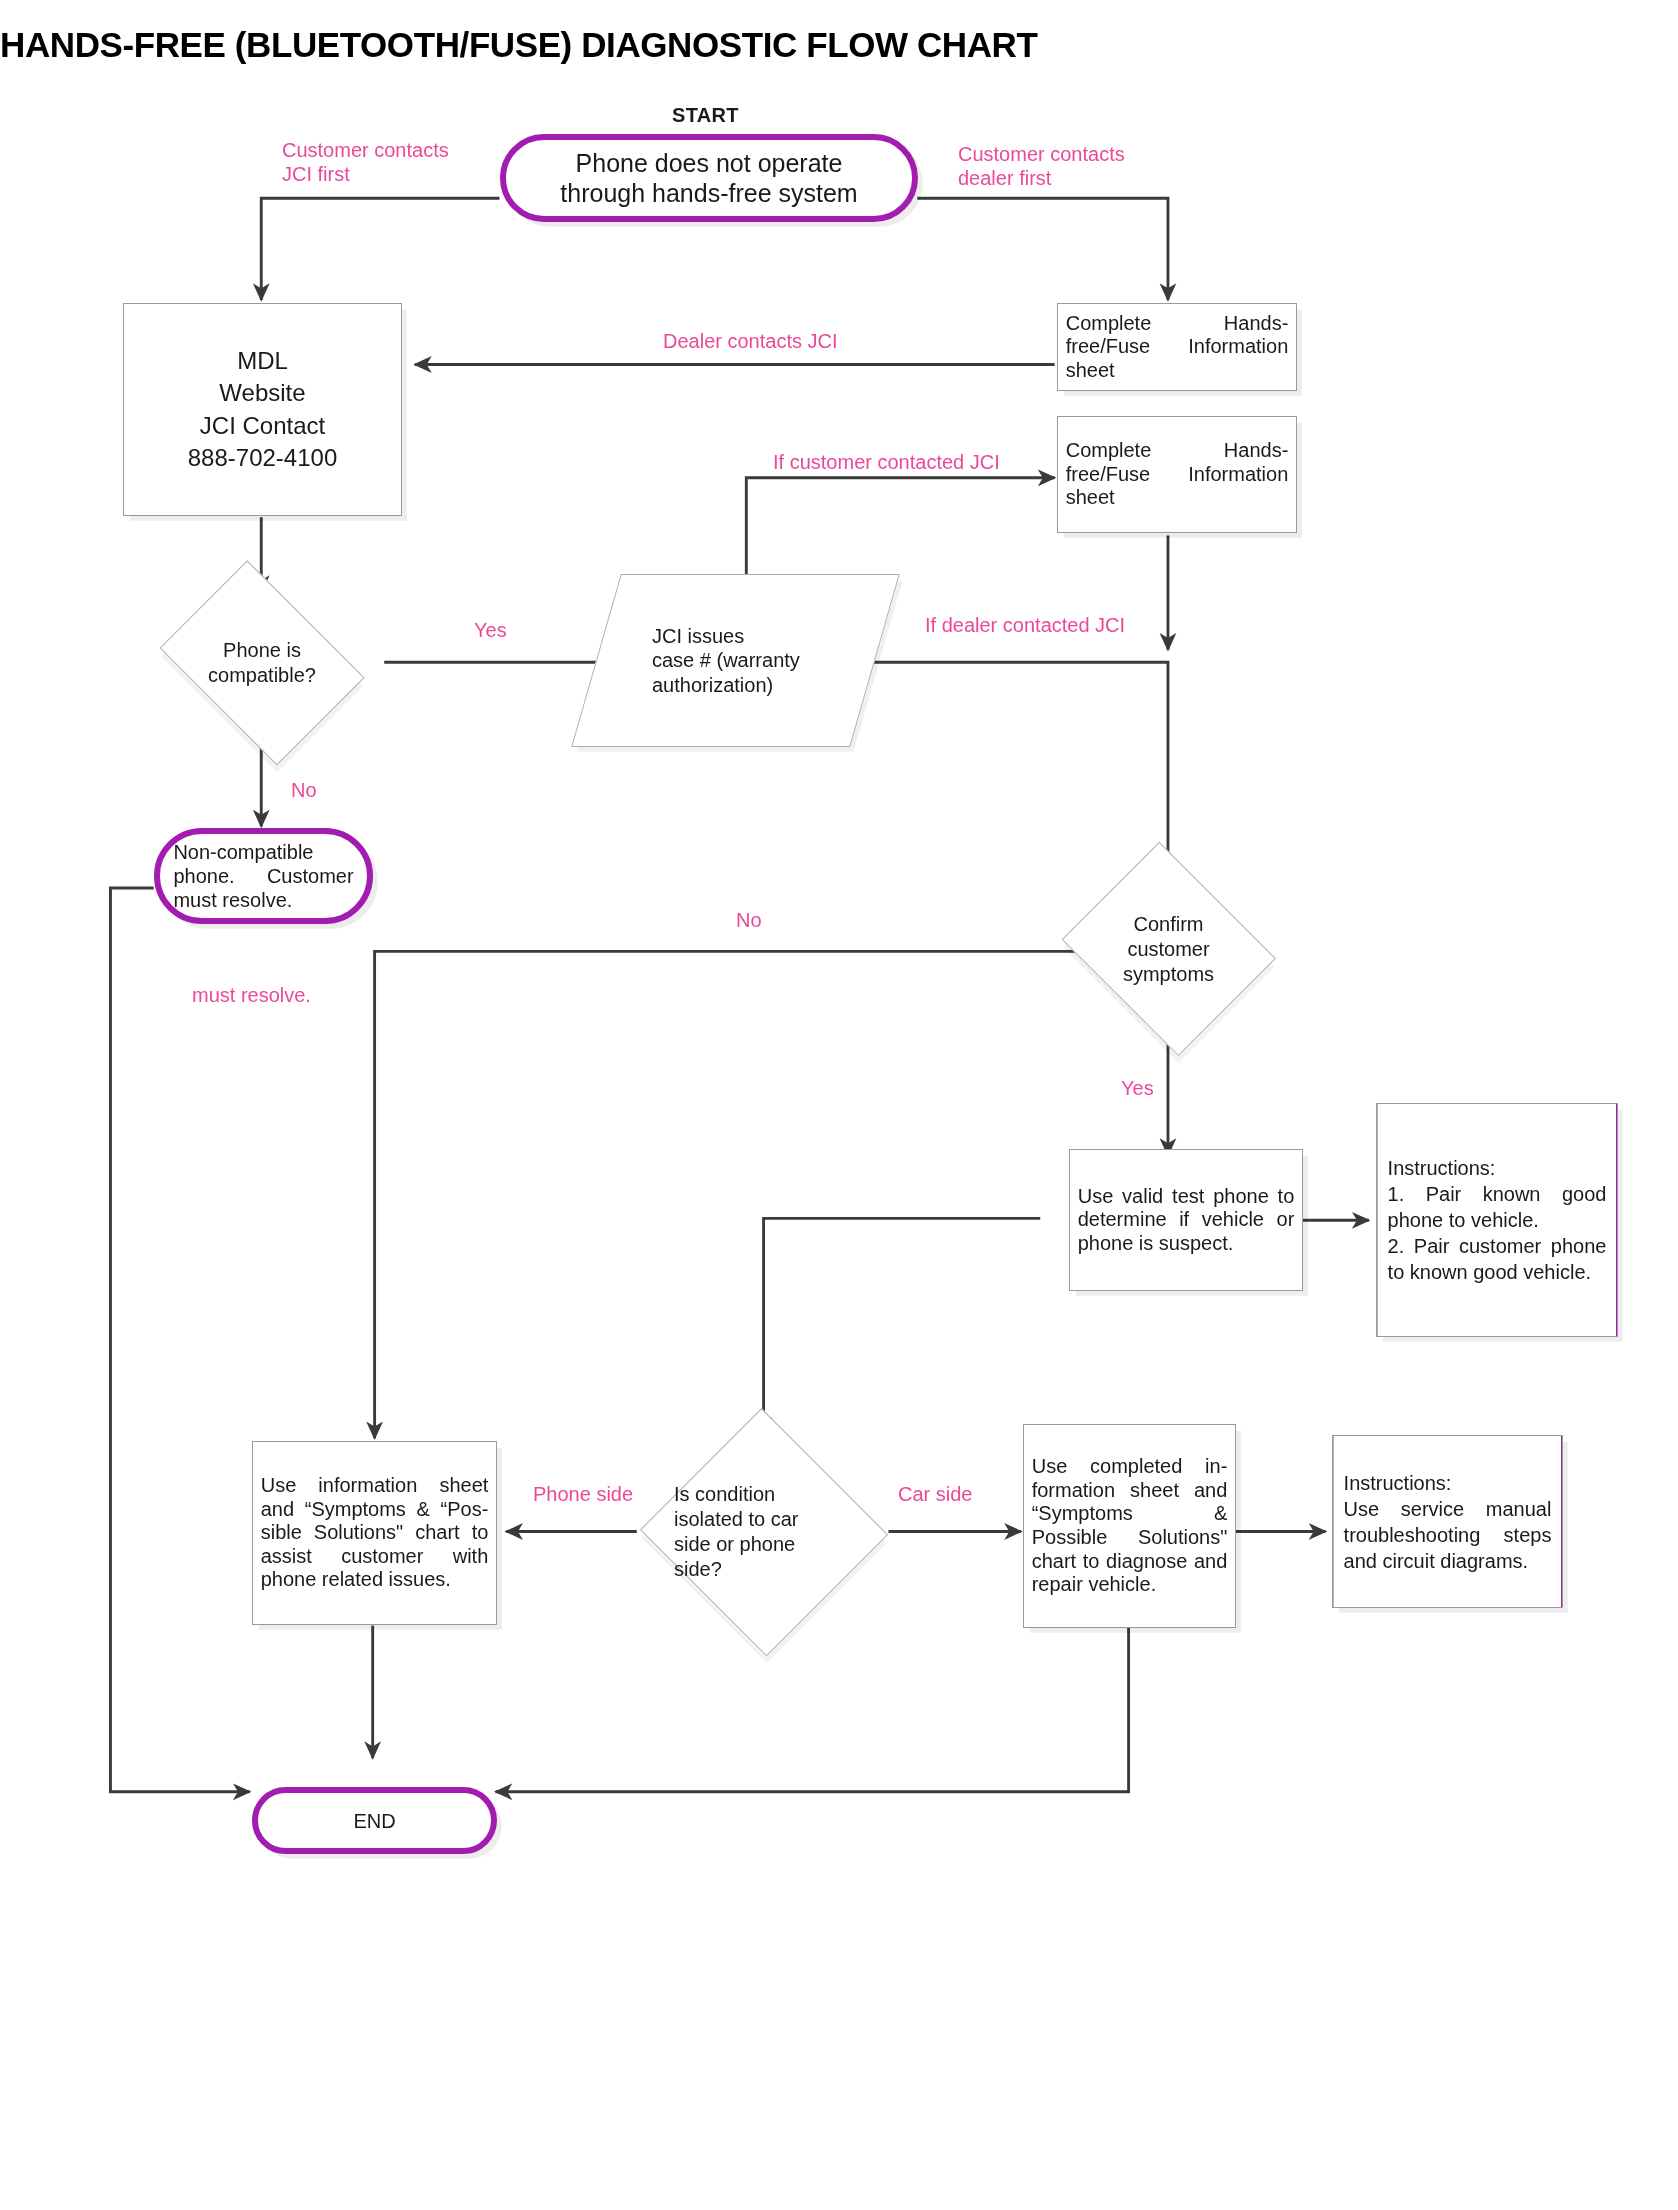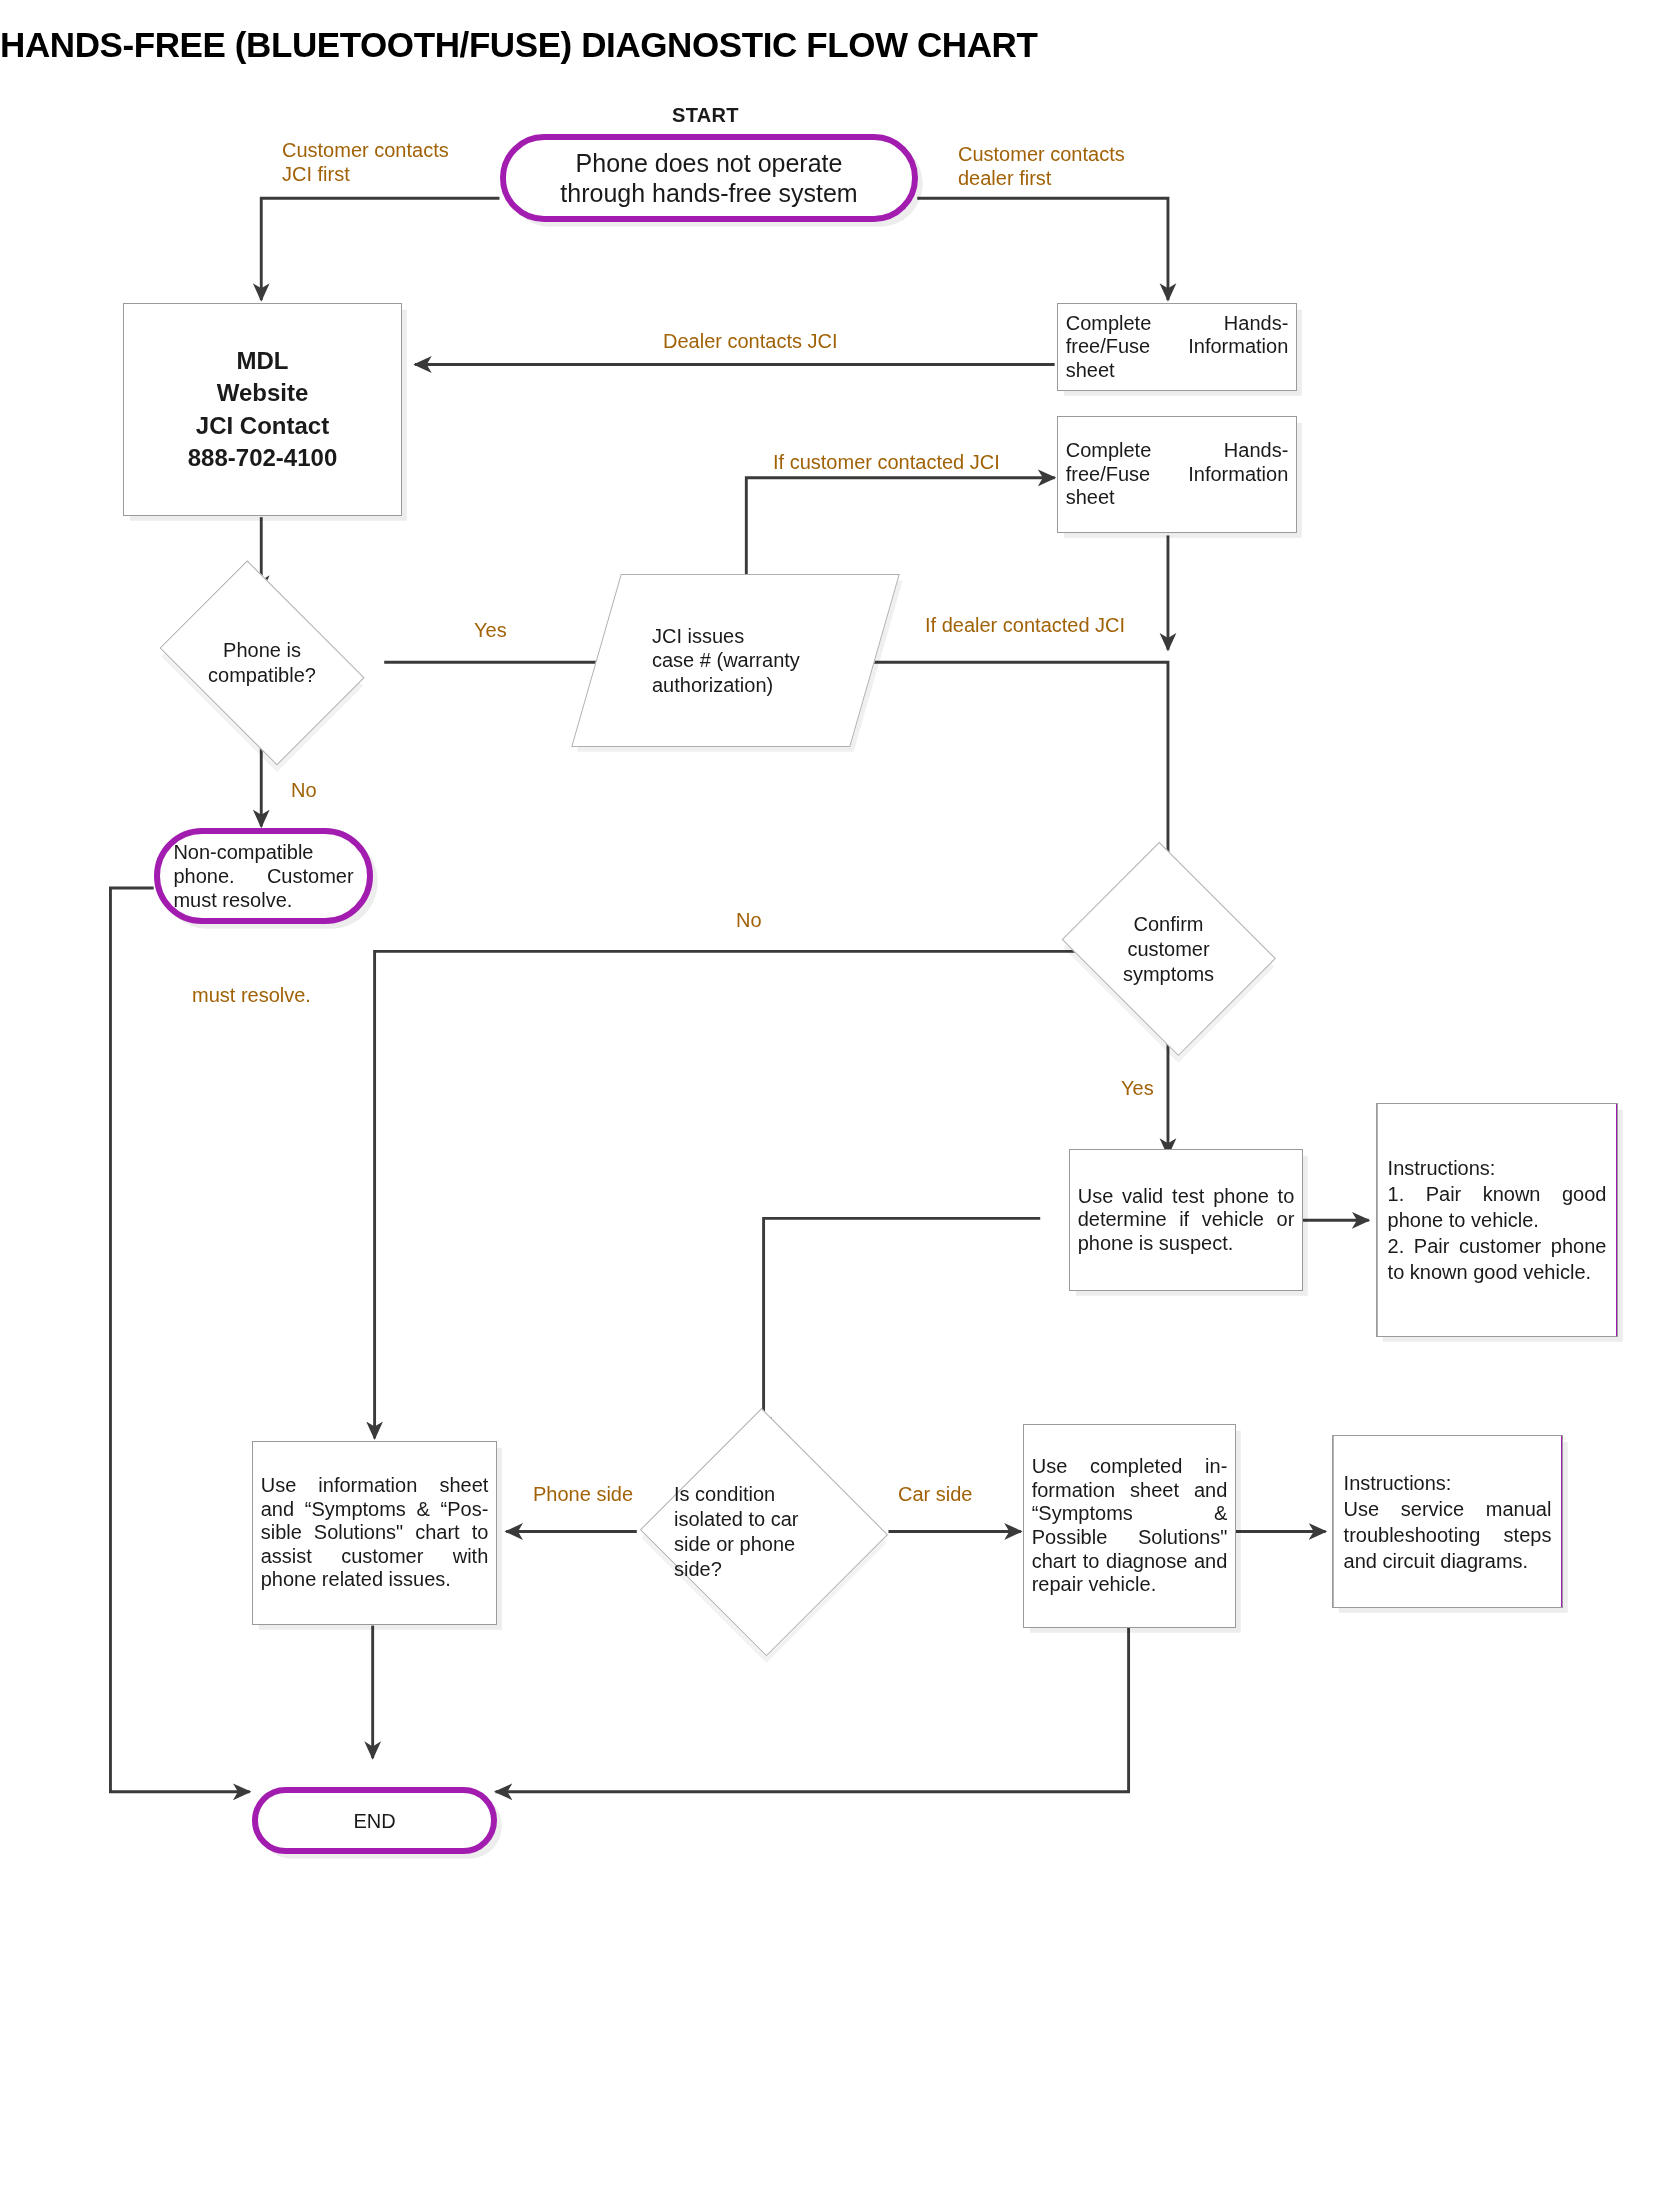--- a/index.html
+++ b/index.html
@@ -139,21 +139,21 @@
     line-height: 1.22;
     text-align: left;
     padding-left: 56px;
   }
 
   
   .label {
     position: absolute;
     font-size: 20px;
     line-height: 1.2;
-    color: #a16207;
+    color: #ec4899;
     background: transparent;
     white-space: pre-line;
   }
   .label.wide  { text-align: justify; text-align-last: left; }
 
   
   #start-caption {
     position: absolute;
     font-size: 20px;
     font-weight: bold;
@@ -262,21 +262,21 @@
     <span class="txt" style="font-size:25px;">Phone does not operate
 through hands-free system</span>
   </div>
 
   <div class="label" style="left:282px; top:138px; width:250px;">Customer contacts
 JCI first</div>
 
   <div class="label wide" style="left:958px; top:142px; width:217px;">Customer    contacts
 dealer first</div>
 
-  <div class="node rect" style="left:123px; top:303px; width:279px; height:213px; text-align:left; text-align-last:center; font-weight:bold; font-size:24px; line-height:1.35;">
+  <div class="node rect" style="left:123px; top:303px; width:279px; height:213px; text-align:left; text-align-last:center; font-weight:normal; font-size:24px; line-height:1.35;">
     <span class="txt">MDL
 Website
 JCI Contact
 888-702-4100</span>
   </div>
 
   <div class="node rect" style="left:1057px; top:303px; width:240px; height:88px;">
     <span class="txt">Complete Hands-free/Fuse Information sheet</span>
   </div>
 

